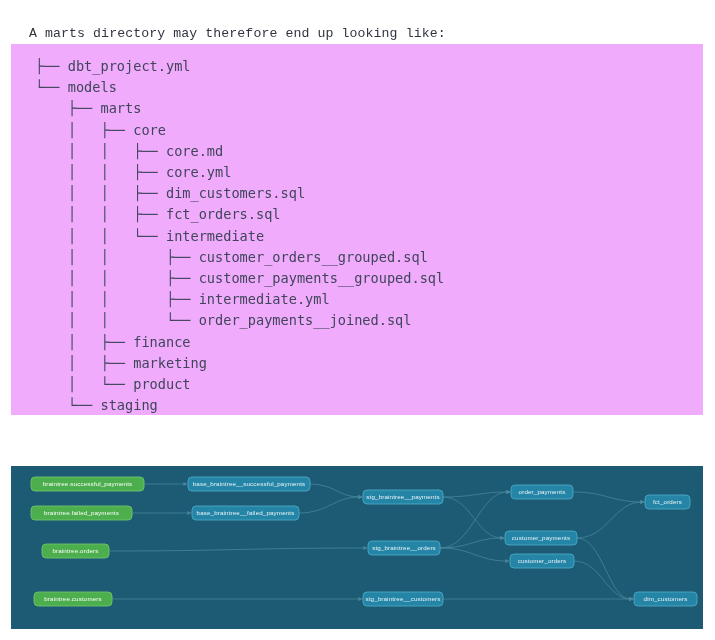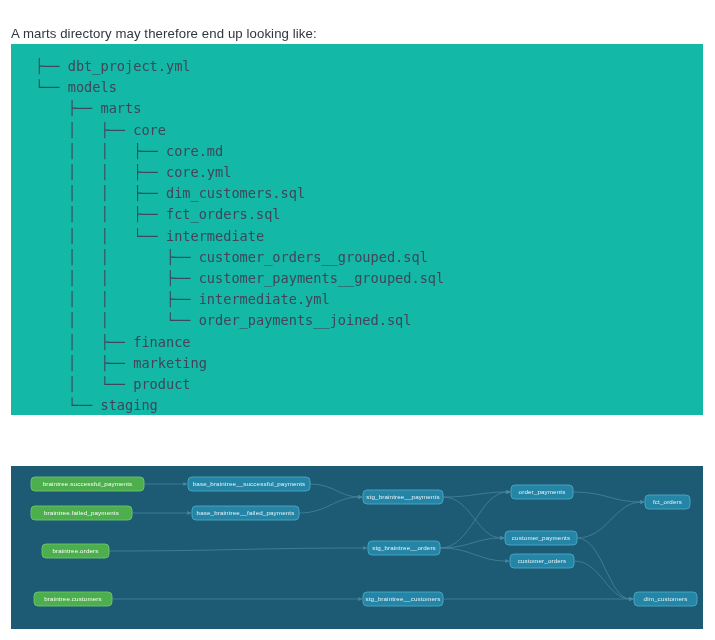--- a/index.html
+++ b/index.html
@@ -18,38 +18,39 @@
 
   .page {
     position: relative;
     width: 715px;
     height: 640px;
   }
 
   
   .prose {
     position: absolute;
-    left: 11px;
+    left: 29px;
     font-size: 13.2px;
     line-height: 1.45;
     color: #31353f;
     letter-spacing: 0.1px;
     white-space: nowrap;
+    font-family: Liberation Mono, monospace;
   }
   #intro-text { top: 11px; }
   #dag-text   { top: 434px; }
 
   
   .codeblock {
     position: absolute;
     left: 11px;
     top: 44px;
     width: 692px;
     height: 371px;
-    background: #14b8a6;
+    background: #f0abfc;
     box-sizing: border-box;
     padding: 12px 0 10px 24px;
     overflow: hidden;
   }
   .tree {
     margin: 0;
     font-family: "DejaVu Sans Mono", "Liberation Mono", monospace;
     font-size: 13.6px;
     line-height: 21.2px;
     color: #40455a;

